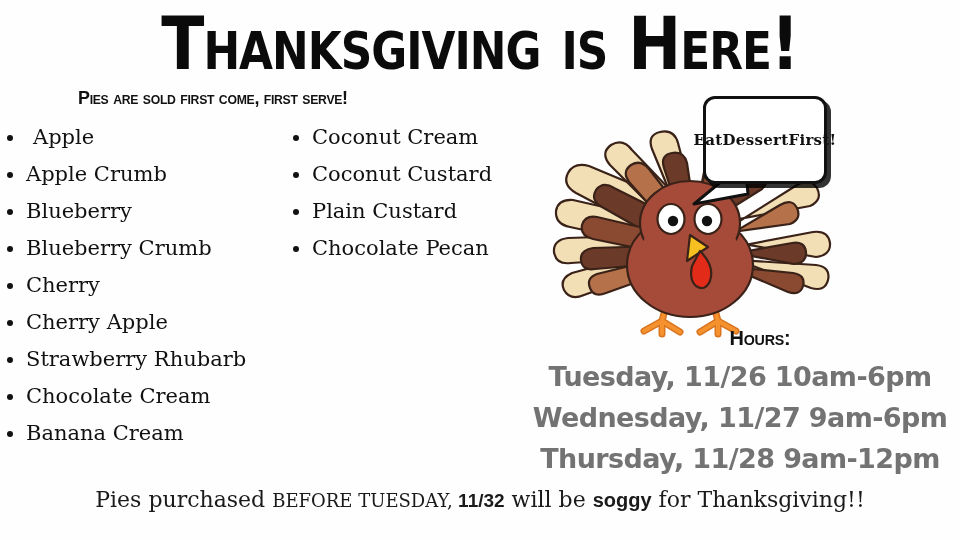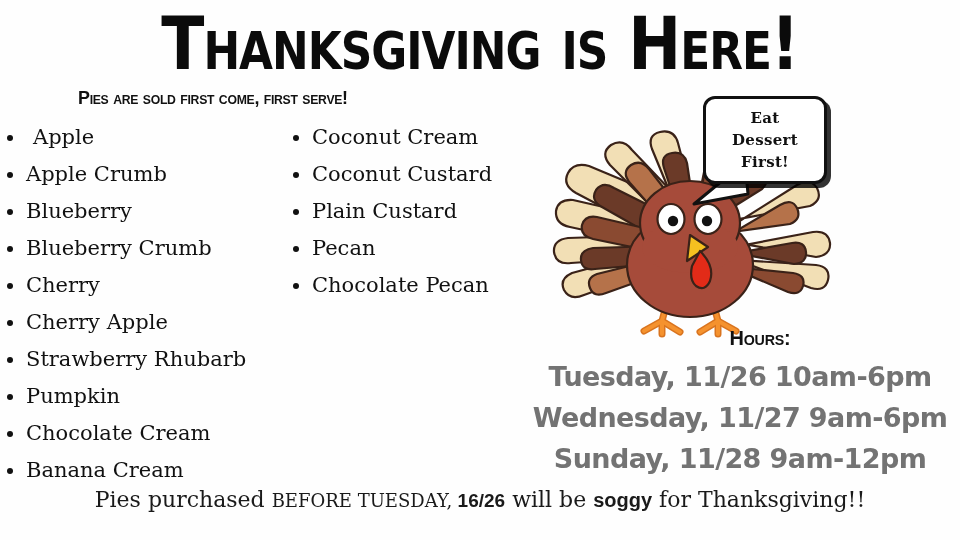--- a/index.html
+++ b/index.html
@@ -75,21 +75,21 @@
 
   
   .turkey{position:absolute;left:540px;top:135px;width:300px;height:200px;}
   .turkey svg{display:block;width:300px;height:200px;overflow:visible;}
 
   
   .bubble{
     position:absolute;left:703px;top:96px;width:118px;height:82px;
     background:#fff;border:3px solid #111;border-radius:12px;
     box-shadow:4px 4px 0 rgba(0,0,0,0.80);
-    display:flex;flex-direction:column;align-items:center;justify-content:center;
+    display:flex;flex-direction:row;align-items:center;justify-content:center;
     z-index:5;
   }
   .bubble span{
     font-family:"DejaVu Serif",serif;font-weight:bold;
     font-size:15px;line-height:22px;color:#111;letter-spacing:0.3px;
   }
   .bubble-tail{position:absolute;left:690px;top:160px;width:60px;height:50px;z-index:4;}
 </style>
 </head>
 <body>
@@ -101,30 +101,28 @@
   <div class="subtitle">Pies are sold first come, first serve!</div>
 
   <ul class="pielist col-a">
     <li class="indented">Apple</li>
     <li>Apple Crumb</li>
     <li>Blueberry</li>
     <li>Blueberry Crumb</li>
     <li>Cherry</li>
     <li>Cherry Apple</li>
     <li>Strawberry Rhubarb</li>
-    <li>Pumpkin</li>
     <li>Chocolate Cream</li>
     <li>Banana Cream</li>
   </ul>
 
   <ul class="pielist col-b">
     <li>Coconut Cream</li>
     <li>Coconut Custard</li>
     <li>Plain Custard</li>
-    <li>Pecan</li>
     <li>Chocolate Pecan</li>
   </ul>
 
   <div class="turkey">
     <svg viewBox="0 0 300 200" xmlns="http://www.w3.org/2000/svg">
       <g stroke="#3A2218" stroke-width="2.2" stroke-linejoin="round" stroke-linecap="round">
 
         <g>
           <path d="M150 118 L 36 58 Q 22 50 28 38 Q 34 27 49 31 L 152 74 Z" fill="#F2DFB5"></path>
           <path d="M150 118 L 30 92 Q 15 89 16 76 Q 18 64 33 65 L 151 92 Z" fill="#F2DFB5"></path>
@@ -201,20 +199,20 @@
   <div class="bubble">
     <span>Eat</span>
     <span>Dessert</span>
     <span>First!</span>
   </div>
 
   <div class="hours-head">Hours:</div>
   <div class="hours-lines">
     <div>Tuesday, 11/26 10am-6pm</div>
     <div>Wednesday, 11/27 9am-6pm</div>
-    <div>Sunday, 11/28 9am-12pm</div>
+    <div>Thursday, 11/28 9am-12pm</div>
   </div>
 
   <div class="footer">
-    <span>Pies purchased </span><span class="caps">BEFORE TUESDAY,</span><span class="bsans"> 16/26</span><span> will be </span><span class="bsoggy">soggy</span><span> for Thanksgiving!!</span>
+    <span>Pies purchased </span><span class="caps">BEFORE TUESDAY,</span><span class="bsans"> 11/32</span><span> will be </span><span class="bsoggy">soggy</span><span> for Thanksgiving!!</span>
   </div>
 
 </div>
 
 </body></html>

